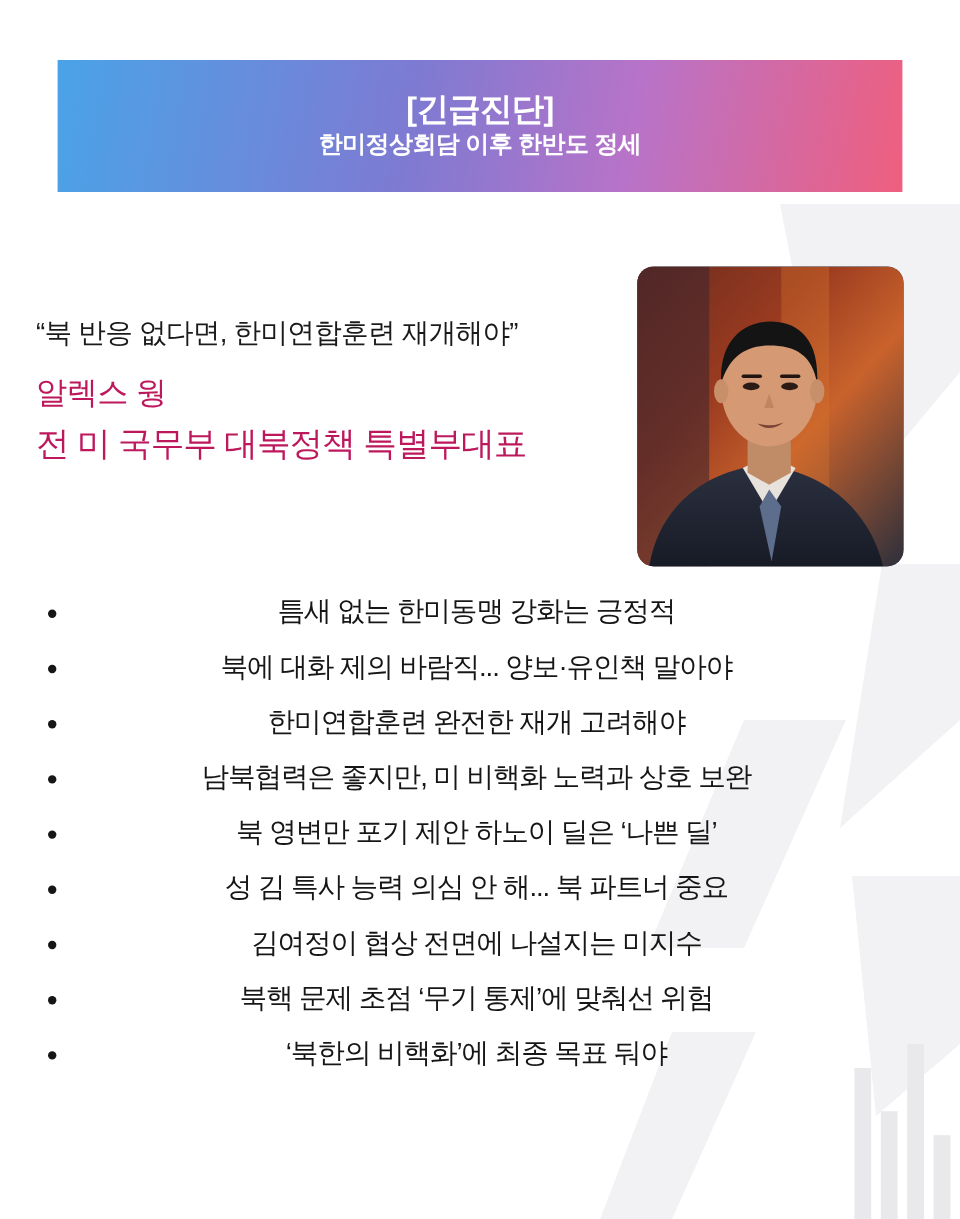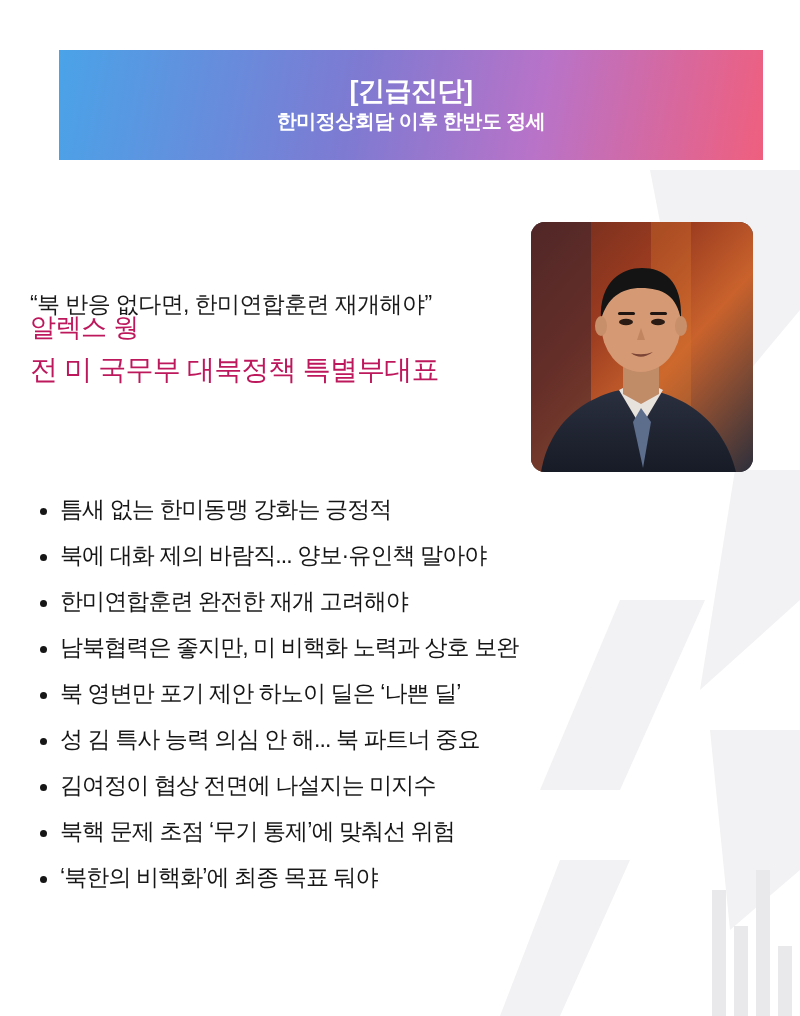--- a/index.html
+++ b/index.html
@@ -29,21 +29,21 @@
     width: 300px;
     height: 846px;
     overflow: hidden;
     pointer-events: none;
   }
   .deco svg { display: block; }
 
   
   .banner {
     position: absolute;
-    left: 59px;
+    left: 48px;
     top: 50px;
     width: 704px;
     height: 110px;
     background: linear-gradient(100deg, #4aa3e8 0%, #7e7ad2 42%, #b873c8 68%, #ef5f7e 100%);
     display: flex;
     flex-direction: column;
     align-items: center;
     justify-content: center;
     color: #ffffff;
   }
@@ -76,21 +76,20 @@
 
   
   .quote {
     position: absolute;
     left: 30px;
     top: 262px;
     width: 500px;
     font-size: 23px;
     color: #1a1a1a;
     letter-spacing: -0.6px;
-    margin-top: 27px;
   }
   .speaker {
     position: absolute;
     left: 30px;
     top: 308px;
     width: 470px;
     text-align: left;
     color: #be185d;
   }
   .speaker .name {
@@ -117,20 +116,21 @@
   }
   .bullets li {
     position: relative;
     font-size: 23px;
     color: #161616;
     letter-spacing: -0.9px;
     line-height: 1.0;
     padding: 0 0 0 26px;
     margin: 0 0 23px 0;
     white-space: nowrap;
+    text-align: center;
   }
   .bullets li::before {
     content: "";
     position: absolute;
     left: 6px;
     top: 10px;
     width: 7px;
     height: 7px;
     border-radius: 50%;
     background: #161616;

